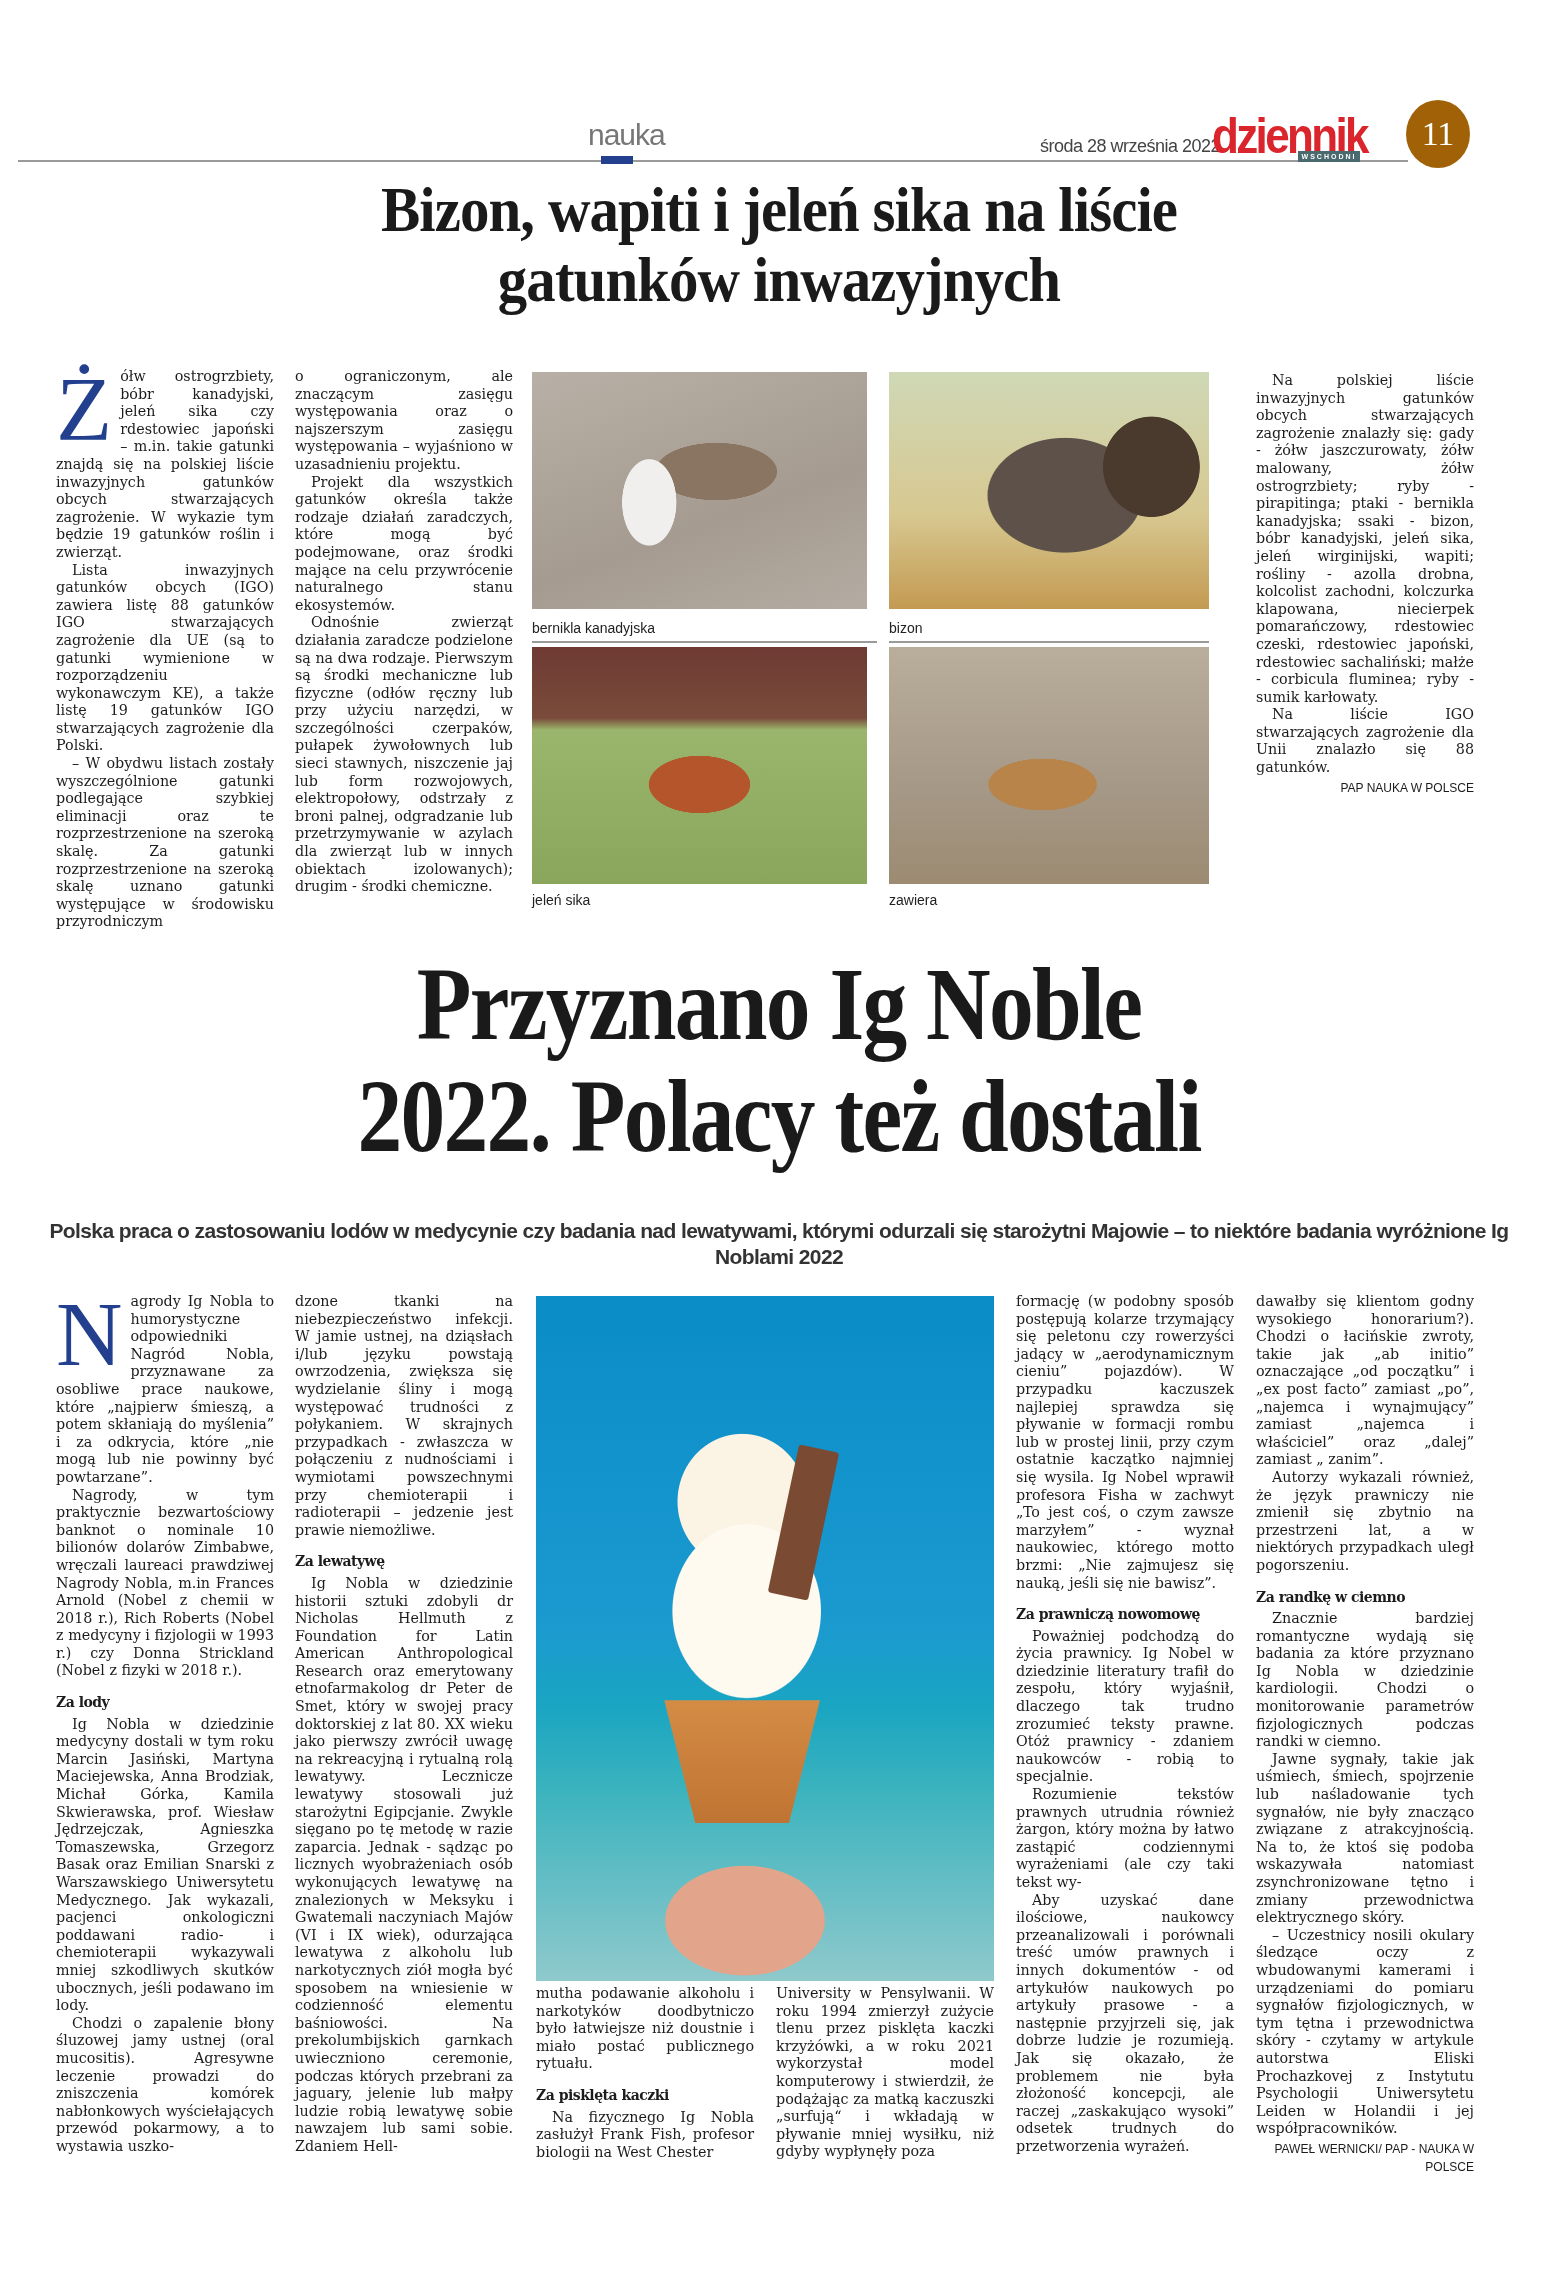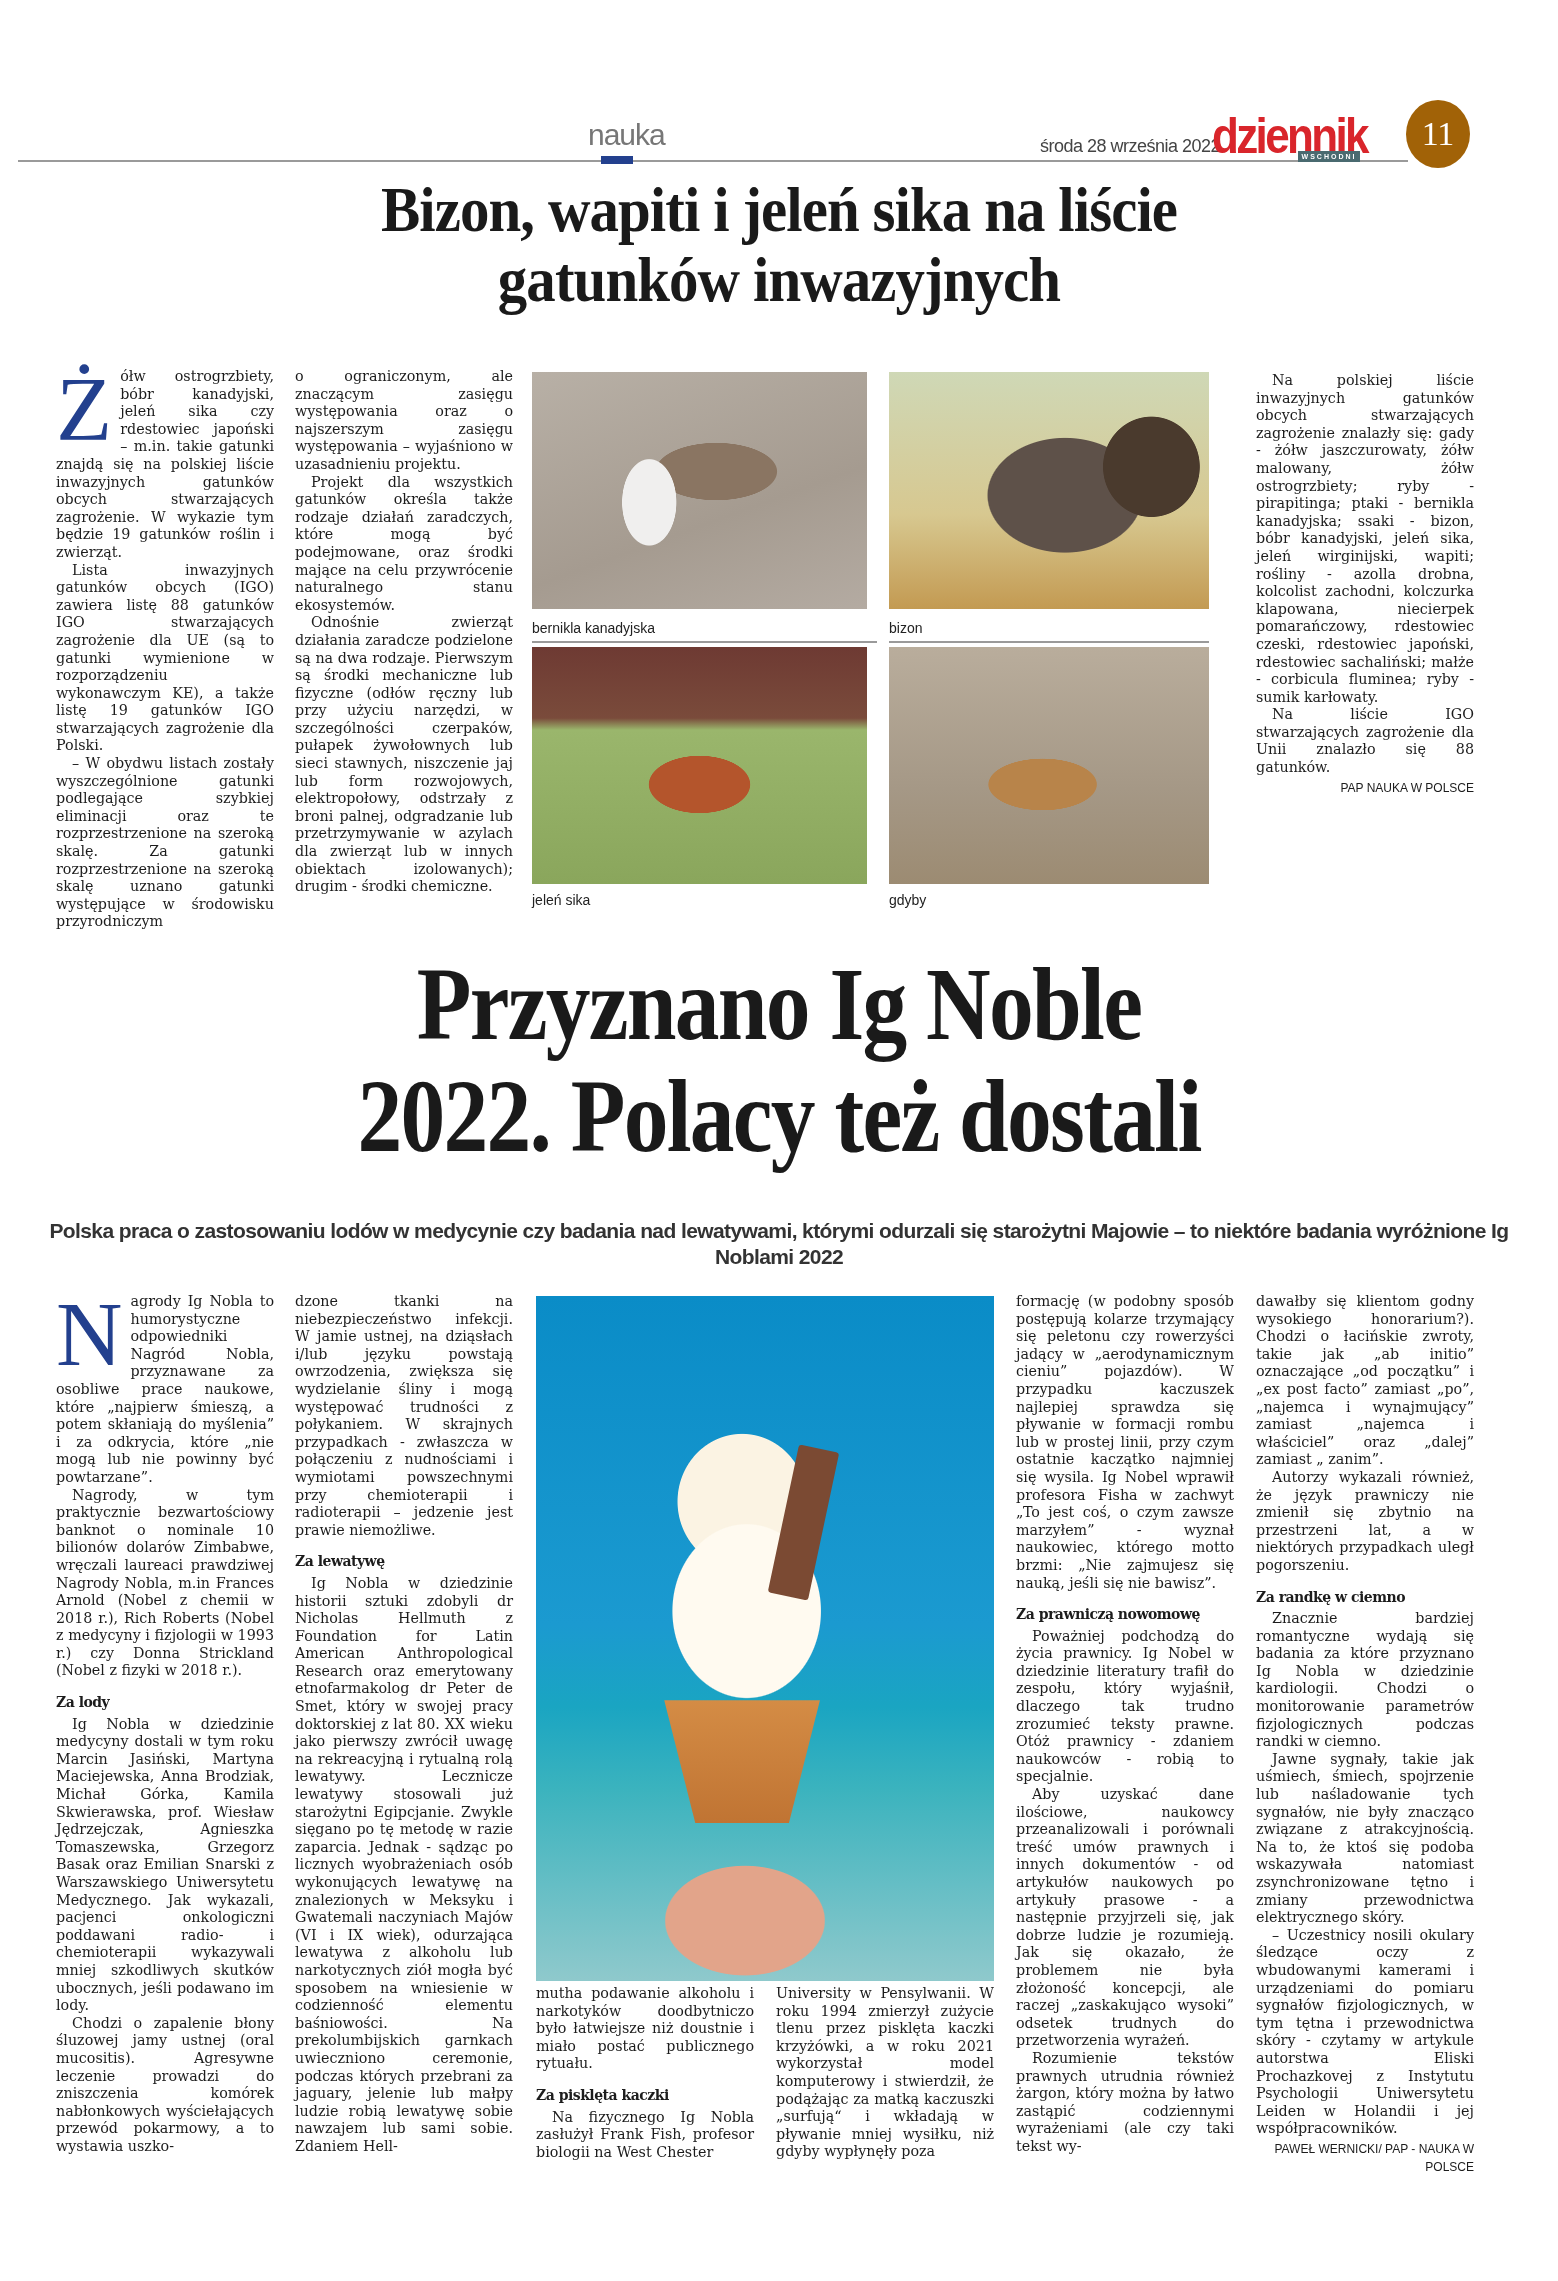--- a/index.html
+++ b/index.html
@@ -81,21 +81,21 @@
 <div class="abs cap-rule" style="left:532px;top:641px;width:345px;"></div>
 
 <div class="abs photo bison" style="left:889px;top:372px;width:320px;height:237px;"></div>
 <div class="abs caption" style="left:889px;top:620px;">bizon</div>
 <div class="abs cap-rule" style="left:889px;top:641px;width:320px;"></div>
 
 <div class="abs photo sika" style="left:532px;top:647px;width:335px;height:237px;"></div>
 <div class="abs caption" style="left:532px;top:892px;">jeleń sika</div>
 
 <div class="abs photo wapiti" style="left:889px;top:647px;width:320px;height:237px;"></div>
-<div class="abs caption" style="left:889px;top:892px;">gdyby</div>
+<div class="abs caption" style="left:889px;top:892px;">zawiera</div>
 
 <div class="abs col" style="left:1256px;top:372px;width:218px;">
   <p>Na polskiej liście inwazyjnych gatunków obcych stwarzających zagrożenie znalazły się: gady - żółw jaszczurowaty, żółw malowany, żółw ostrogrzbiety; ryby - pirapitinga; ptaki - bernikla kanadyjska; ssaki - bizon, bóbr kanadyjski, jeleń sika, jeleń wirginijski, wapiti; rośliny - azolla drobna, kolcolist zachodni, kolczurka klapowana, niecierpek pomarańczowy, rdestowiec czeski, rdestowiec japoński, rdestowiec sachaliński; małże - corbicula fluminea; ryby - sumik karłowaty.</p>
   <p>Na liście IGO stwarzających zagrożenie dla Unii znalazło się 88 gatunków.</p>
   <div class="byline">PAP NAUKA W POLSCE</div>
 </div>
 
 <h1 class="abs headline2">
   <span>Przyznano Ig Noble</span><br>
   <span>2022. Polacy też dostali</span>
@@ -129,22 +129,22 @@
 </div>
 
 <div class="abs col" style="left:776px;top:1985px;width:218px;">
   <p class="first">University w Pensylwanii. W roku 1994 zmierzył zużycie tlenu przez pisklęta kaczki krzyżówki, a w roku 2021 wykorzystał model komputerowy i stwierdził, że podążając za matką kaczuszki „surfują“ i wkładają w pływanie mniej wysiłku, niż gdyby wypłynęły poza</p>
 </div>
 
 <div class="abs col" style="left:1016px;top:1293px;width:218px;">
   <p class="first">formację (w podobny sposób postępują kolarze trzymający się peletonu czy rowerzyści jadący w „aerodynamicznym cieniu” pojazdów). W przypadku kaczuszek najlepiej sprawdza się pływanie w formacji rombu lub w prostej linii, przy czym ostatnie kaczątko najmniej się wysila. Ig Nobel wprawił profesora Fisha w zachwyt „To jest coś, o czym zawsze marzyłem” - wyznał naukowiec, którego motto brzmi: „Nie zajmujesz się nauką, jeśli się nie bawisz”.</p>
   <h4>Za prawniczą nowomowę</h4>
   <p>Poważniej podchodzą do życia prawnicy. Ig Nobel w dziedzinie literatury trafił do zespołu, który wyjaśnił, dlaczego tak trudno zrozumieć teksty prawne. Otóż prawnicy - zdaniem naukowców - robią to specjalnie.</p>
+  <p>Rozumienie tekstów prawnych utrudnia również żargon, który można by łatwo zastąpić codziennymi wyrażeniami (ale czy taki tekst wy-</p>
   <p>Aby uzyskać dane ilościowe, naukowcy przeanalizowali i porównali treść umów prawnych i innych dokumentów - od artykułów naukowych po artykuły prasowe - a następnie przyjrzeli się, jak dobrze ludzie je rozumieją. Jak się okazało, że problemem nie była złożoność koncepcji, ale raczej „zaskakująco wysoki” odsetek trudnych do przetworzenia wyrażeń.</p>
-  <p>Rozumienie tekstów prawnych utrudnia również żargon, który można by łatwo zastąpić codziennymi wyrażeniami (ale czy taki tekst wy-</p>
 </div>
 
 <div class="abs col" style="left:1256px;top:1293px;width:218px;">
   <p class="first">dawałby się klientom godny wysokiego honorarium?). Chodzi o łacińskie zwroty, takie jak „ab initio” oznaczające „od początku” i „ex post facto” zamiast „po”, „najemca i wynajmujący” zamiast „najemca i właściciel” oraz „dalej” zamiast „ zanim”.</p>
   <p>Autorzy wykazali również, że język prawniczy nie zmienił się zbytnio na przestrzeni lat, a w niektórych przypadkach uległ pogorszeniu.</p>
   <h4>Za randkę w ciemno</h4>
   <p>Znacznie bardziej romantyczne wydają się badania za które przyznano Ig Nobla w dziedzinie kardiologii. Chodzi o monitorowanie parametrów fizjologicznych podczas randki w ciemno.</p>
   <p>Jawne sygnały, takie jak uśmiech, śmiech, spojrzenie lub naśladowanie tych sygnałów, nie były znacząco związane z atrakcyjnością. Na to, że ktoś się podoba wskazywała natomiast zsynchronizowane tętno i zmiany przewodnictwa elektrycznego skóry.</p>
   <p>– Uczestnicy nosili okulary śledzące oczy z wbudowanymi kamerami i urządzeniami do pomiaru sygnałów fizjologicznych, w tym tętna i przewodnictwa skóry - czytamy w artykule autorstwa Eliski Prochazkovej z Instytutu Psychologii Uniwersytetu Leiden w Holandii i jej współpracowników.</p>
   <div class="byline">PAWEŁ WERNICKI/ PAP - NAUKA W POLSCE</div>

